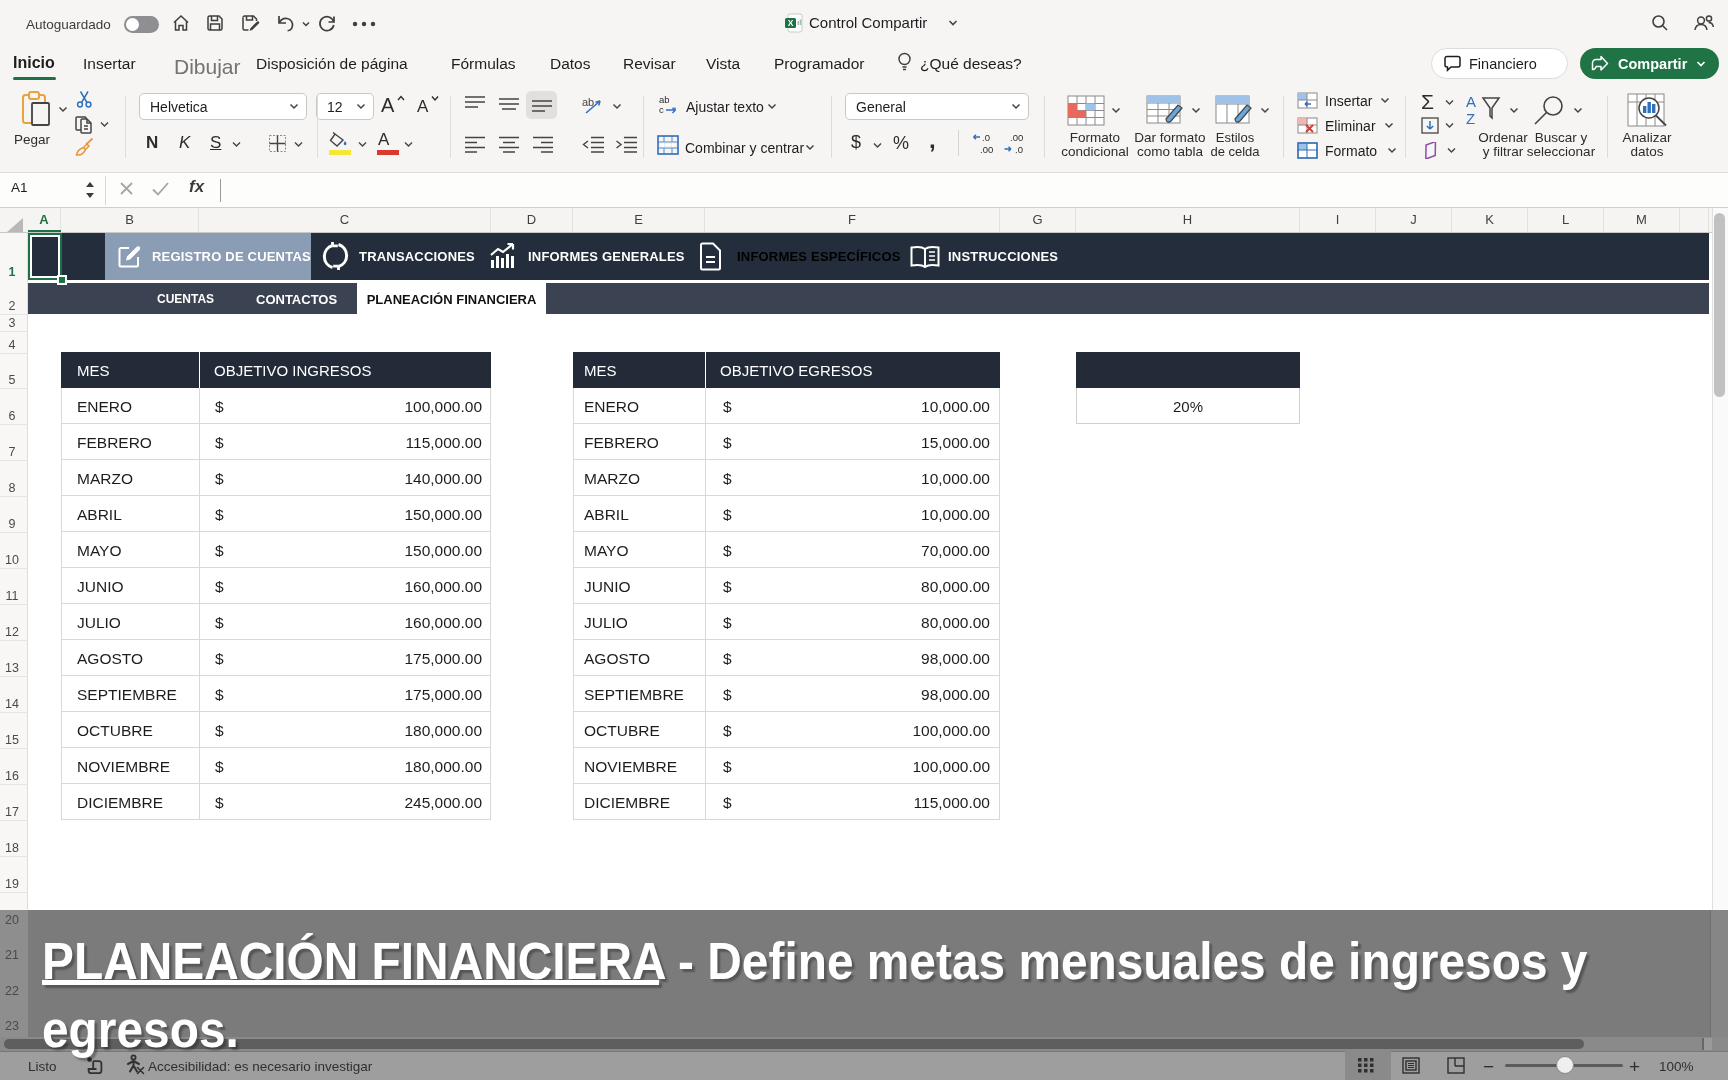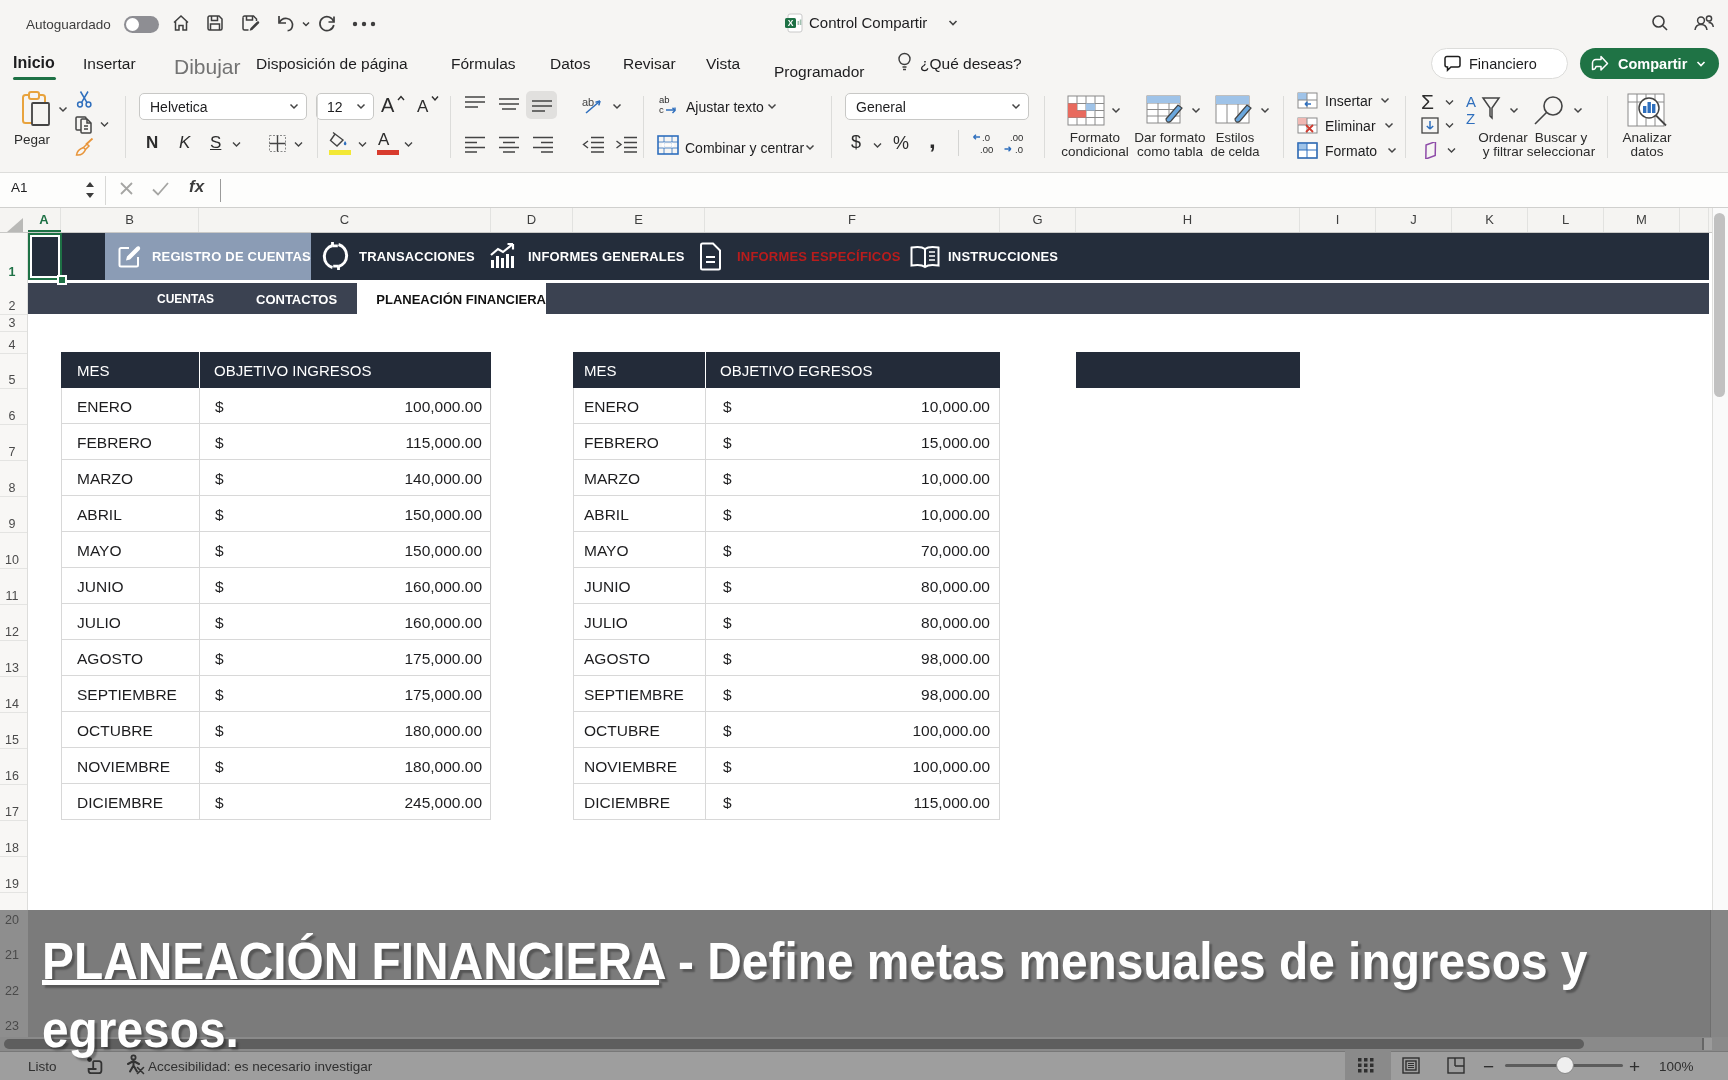--- a/index.html
+++ b/index.html
@@ -78,21 +78,21 @@
 
 <div class="abs" style="left:13px;top:54px;font-size:16px;font-weight:700;color:#1d1d1f;">Inicio</div>
 <div class="abs" style="left:13px;top:77px;width:43px;height:3px;background:#1e7145;border-radius:2px;"></div>
 <div class="abs" style="left:83px;top:55px;font-size:15.5px;color:#1d1d1f;">Insertar</div>
 <div class="abs" style="left:174px;top:55px;font-size:21px;color:#737373;">Dibujar</div>
 <div class="abs" style="left:256px;top:55px;font-size:15.5px;color:#1d1d1f;">Disposición de página</div>
 <div class="abs" style="left:451px;top:55px;font-size:15.5px;color:#1d1d1f;">Fórmulas</div>
 <div class="abs" style="left:550px;top:55px;font-size:15.5px;color:#1d1d1f;">Datos</div>
 <div class="abs" style="left:623px;top:55px;font-size:15.5px;color:#1d1d1f;">Revisar</div>
 <div class="abs" style="left:706px;top:55px;font-size:15.5px;color:#1d1d1f;">Vista</div>
-<div class="abs" style="left:774px;top:55px;font-size:15.5px;color:#1d1d1f;margin-top:8px;">Programador</div>
+<div class="abs" style="left:774px;top:55px;font-size:15.5px;color:#1d1d1f;">Programador</div>
 <svg class="abs" style="left:896px;top:51px" width="17" height="22" viewBox="0 0 17 22" fill="none" stroke="#3e3e3e" stroke-width="1.4">
       <circle cx="8.5" cy="8" r="5.5"></circle>
       <path d="M6.5 16 H10.5 M7 18.5 H10"></path>
     </svg>
 <div class="abs" style="left:920px;top:55px;font-size:15.5px;color:#1d1d1f;">¿Qué deseas?</div>
 
 <div class="abs" style="left:1431px;top:48px;width:137px;height:31px;background:#ffffff;border:1px solid #dcdcda;border-radius:16px;"></div>
 <svg class="abs" style="left:1443px;top:55px" width="19" height="17" viewBox="0 0 19 17" fill="none" stroke="#1d1d1d" stroke-width="1.5">
       <path d="M2 3.5 A2 2 0 0 1 4 1.5 H15 A2 2 0 0 1 17 3.5 V10 A2 2 0 0 1 15 12 H8 L4.5 15.2 V12 H4 A2 2 0 0 1 2 10 Z"></path>
     </svg>
@@ -472,45 +472,46 @@
       </g>
       <path d="M2 12 L9 6 L14 9 L24 1" stroke="#ffffff" stroke-width="2.2" fill="none"></path>
       <path d="M24 1 L24 6.5 M24 1 L18.5 1" stroke="#ffffff" stroke-width="2.2" fill="none"></path>
     </svg>
 <div class="abs" style="left:528px;top:249px;font-size:13px;font-weight:700;color:#ffffff;letter-spacing:0.2px;">INFORMES GENERALES</div>
 
 <svg class="abs" style="left:699px;top:242px" width="23" height="29" viewBox="0 0 23 29" fill="none" stroke="#ffffff" stroke-width="2">
       <path d="M2 3 A1.5 1.5 0 0 1 3.5 1.5 H14 L21 8.5 V26 A1.5 1.5 0 0 1 19.5 27.5 H3.5 A1.5 1.5 0 0 1 2 26 Z"></path>
       <path d="M7 15 H16 M7 20 H16"></path>
     </svg>
-<div class="abs" style="left:737px;top:249px;font-size:13px;font-weight:700;color:#b91c1c;letter-spacing:0.2px;">INFORMES ESPECÍFICOS</div>
+<div class="abs" style="left:737px;top:249px;font-size:13px;font-weight:700;color:#000000;letter-spacing:0.2px;">INFORMES ESPECÍFICOS</div>
 
 <svg class="abs" style="left:909px;top:245px" width="32" height="24" viewBox="0 0 32 24" fill="none" stroke="#ffffff" stroke-width="2">
       <path d="M16 4 C13 1.5 8 1.5 2.5 2.5 V20.5 C8 19.5 13 19.5 16 22 C19 19.5 24 19.5 29.5 20.5 V2.5 C24 1.5 19 1.5 16 4 Z"></path>
       <path d="M16 4 V22"></path>
       <path d="M20 7 H26 M20 11 H26 M20 15 H26" stroke-width="1.6"></path>
     </svg>
 <div class="abs" style="left:948px;top:249px;font-size:13px;font-weight:700;color:#ffffff;letter-spacing:0.2px;">INSTRUCCIONES</div>
 
 <div class="abs" style="left:157px;top:292px;font-size:12px;font-weight:700;color:#ffffff;">CUENTAS</div>
 <div class="abs" style="left:256px;top:292px;font-size:13px;font-weight:700;color:#ffffff;">CONTACTOS</div>
 <div class="abs" style="left:357px;top:283px;width:189px;height:31px;background:#ffffff;"></div>
-<div class="abs" style="left:357px;top:292px;width:189px;text-align:right;font-size:13px;font-weight:700;color:#111111;">PLANEACIÓN FINANCIERA</div>
+<div class="abs" style="left:357px;top:292px;width:189px;text-align:center;font-size:13px;font-weight:700;color:#111111;">PLANEACIÓN FINANCIERA</div>
 
 <div class="abs" style="left:61px;top:352px;width:430px;height:36px;background:#232b39;"></div>
 <div class="abs" style="left:199px;top:352px;width:1px;height:36px;background:#ffffff;"></div>
 <div class="abs" style="left:77px;top:362px;font-size:15px;color:#ffffff;">MES</div>
 <div class="abs" style="left:214px;top:362px;font-size:15px;color:#ffffff;">OBJETIVO INGRESOS</div>
 
 <div class="abs" style="left:573px;top:352px;width:427px;height:36px;background:#232b39;"></div>
 <div class="abs" style="left:705px;top:352px;width:1px;height:36px;background:#ffffff;"></div>
 <div class="abs" style="left:584px;top:362px;font-size:15px;color:#ffffff;">MES</div>
 <div class="abs" style="left:720px;top:362px;font-size:15px;color:#ffffff;">OBJETIVO EGRESOS</div>
 
 <div class="abs" style="left:1076px;top:352px;width:224px;height:36px;background:#232b39;"></div>
+<div class="abs" style="left:1076px;top:388px;width:224px;height:36px;border:1px solid #d0d0d0;border-top:none;text-align:center;font-size:15px;color:#1d1d1f;padding-top:10px;">20%</div>
 
 <div id="t1rows">
       <div style="position:absolute;left:61px;top:388px;width:430px;height:36px;border:1px solid #d8d8d8;border-top:none;"></div>
       <div style="position:absolute;left:199px;top:388px;width:1px;height:36px;background:#d8d8d8;"></div>
       <div style="position:absolute;left:77px;top:398px;font-size:15.5px;color:#1d1d1f;">ENERO</div>
       <div style="position:absolute;left:215px;top:398px;font-size:15.5px;color:#1d1d1f;">$</div>
       <div style="position:absolute;left:199px;top:398px;width:283px;text-align:right;font-size:15.5px;color:#1d1d1f;">100,000.00</div>
       <div style="position:absolute;left:573px;top:388px;width:427px;height:36px;border:1px solid #d8d8d8;border-top:none;"></div>
       <div style="position:absolute;left:705px;top:388px;width:1px;height:36px;background:#d8d8d8;"></div>
       <div style="position:absolute;left:584px;top:398px;font-size:15.5px;color:#1d1d1f;">ENERO</div>

